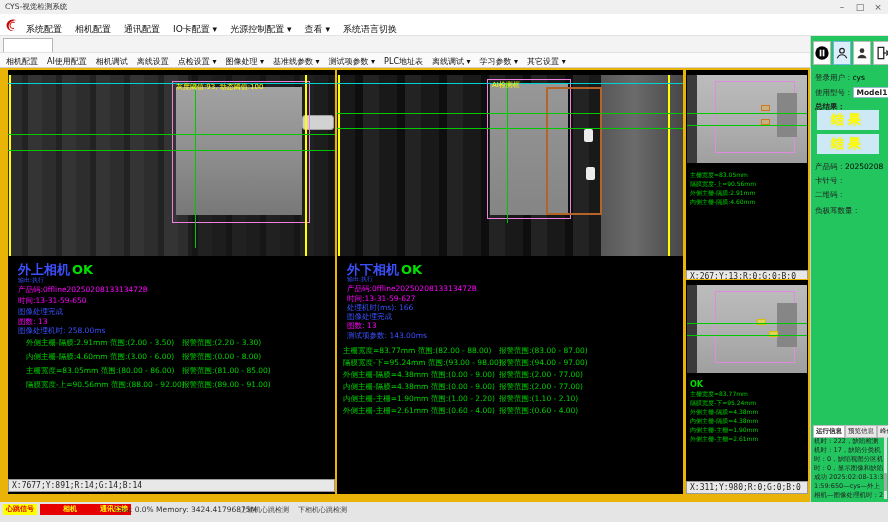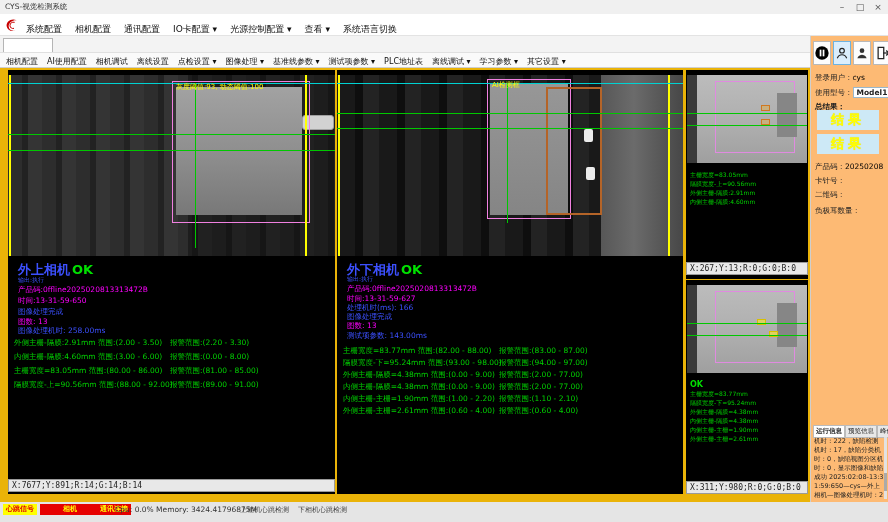--- a/index.html
+++ b/index.html
@@ -37,21 +37,21 @@
   .panel { position:absolute; background:#000; overflow:hidden; }
   #panel-left   { left:8px;   top:2px; width:327px; height:424px; }
   #panel-middle { left:337px; top:2px; width:346px; height:424px; }
   #thumb-top    { left:686px; top:2px; width:122px; height:209px; }
   #thumb-bottom { left:686px; top:212px; width:122px; height:214px; }
 
   .coordbar { position:absolute; left:0; width:100%; height:13px; background:#e8e8e8;
               border:1px solid #9a9a9a; color:#222; font-size:8px; line-height:11px;
               padding-left:3px; font-family:"DejaVu Sans Mono", monospace; white-space:nowrap; overflow:hidden;}
   #panel-left .coordbar, #panel-middle .coordbar { top:409px; }
-  #thumb-top .coordbar { top:192px; }
+  #thumb-top .coordbar { top:200px; }
   #thumb-bottom .coordbar { top:201px; }
 
   
   .cam-img { position:absolute; left:0; top:5px; overflow:hidden; }
   #panel-left .cam-img { width:327px; height:181px;
     background:repeating-linear-gradient(90deg,#2d2d2d 0 14px,#222 14px 20px,#343434 20px 34px); }
   #panel-left .cam-img::after{content:"";position:absolute;left:55%;top:0;width:45%;height:100%;
     background:rgba(0,0,0,.35);}
   #panel-middle .cam-img { width:346px; height:181px;
     background:repeating-linear-gradient(90deg,#191919 0 18px,#0e0e0e 18px 26px,#232323 26px 42px); }
@@ -92,27 +92,27 @@
   
   .cam-title { position:absolute; left:10px; font-size:13px; font-weight:bold; white-space:nowrap; z-index:7;}
   .cam-title .nm { color:#3c50ff; } .cam-title .ok { color:#00e000; margin-left:2px; }
   .ln { position:absolute; left:10px; font-size:7.5px; white-space:nowrap; z-index:7;}
   .ln.tiny { font-size:6px; }
   .mag { color:#ff00ff; } .blu { color:#3c50ff; }
   #panel-left  .cam-title { top:191px; }
   #panel-middle .cam-title { top:191px; }
   .meas-block { position:absolute; left:6px; font-size:7.5px; color:#00d200; z-index:7;}
   .mrow { position:relative; white-space:nowrap; }
-  #panel-left .mrow { height:14px; }
+  #panel-left .mrow { height:14px;margin-left:12px; }
   #panel-middle .mrow { height:12px; }
   .mrow .al { position:absolute; left:156px; top:0; }
 
   
   #sidebar { position:absolute; left:810px; top:36px; width:78px; height:466px;
-             background:#fdba74; border-left:1px solid #cfcfcf; font-size:7.5px; color:#222; }
+             background:#22c55e; border-left:1px solid #cfcfcf; font-size:7.5px; color:#222; }
   #sb-buttons { position:absolute; left:2px; top:5px; display:flex; gap:2px; }
   .sb-btn { width:18px; height:24px; border:1px solid #b9b9b9; background:#fdfdfd;
             display:flex; align-items:center; justify-content:center; }
   .sb-btn.active { background:#dbeefc; border-color:#6fb3e0; }
   .sb-row { position:absolute; left:4px; white-space:nowrap; }
   .sb-val { color:#000; }
   .model-box { display:inline-block; border:1px solid #9ab8cc; background:#fff; padding:0 3px;
                font-weight:bold; font-size:7.5px; }
   .result-box { position:absolute; left:6px; width:62px; height:20px; background:#cde9f6;
                 color:#ffff00; font-weight:bold; font-size:13px; text-align:center;

